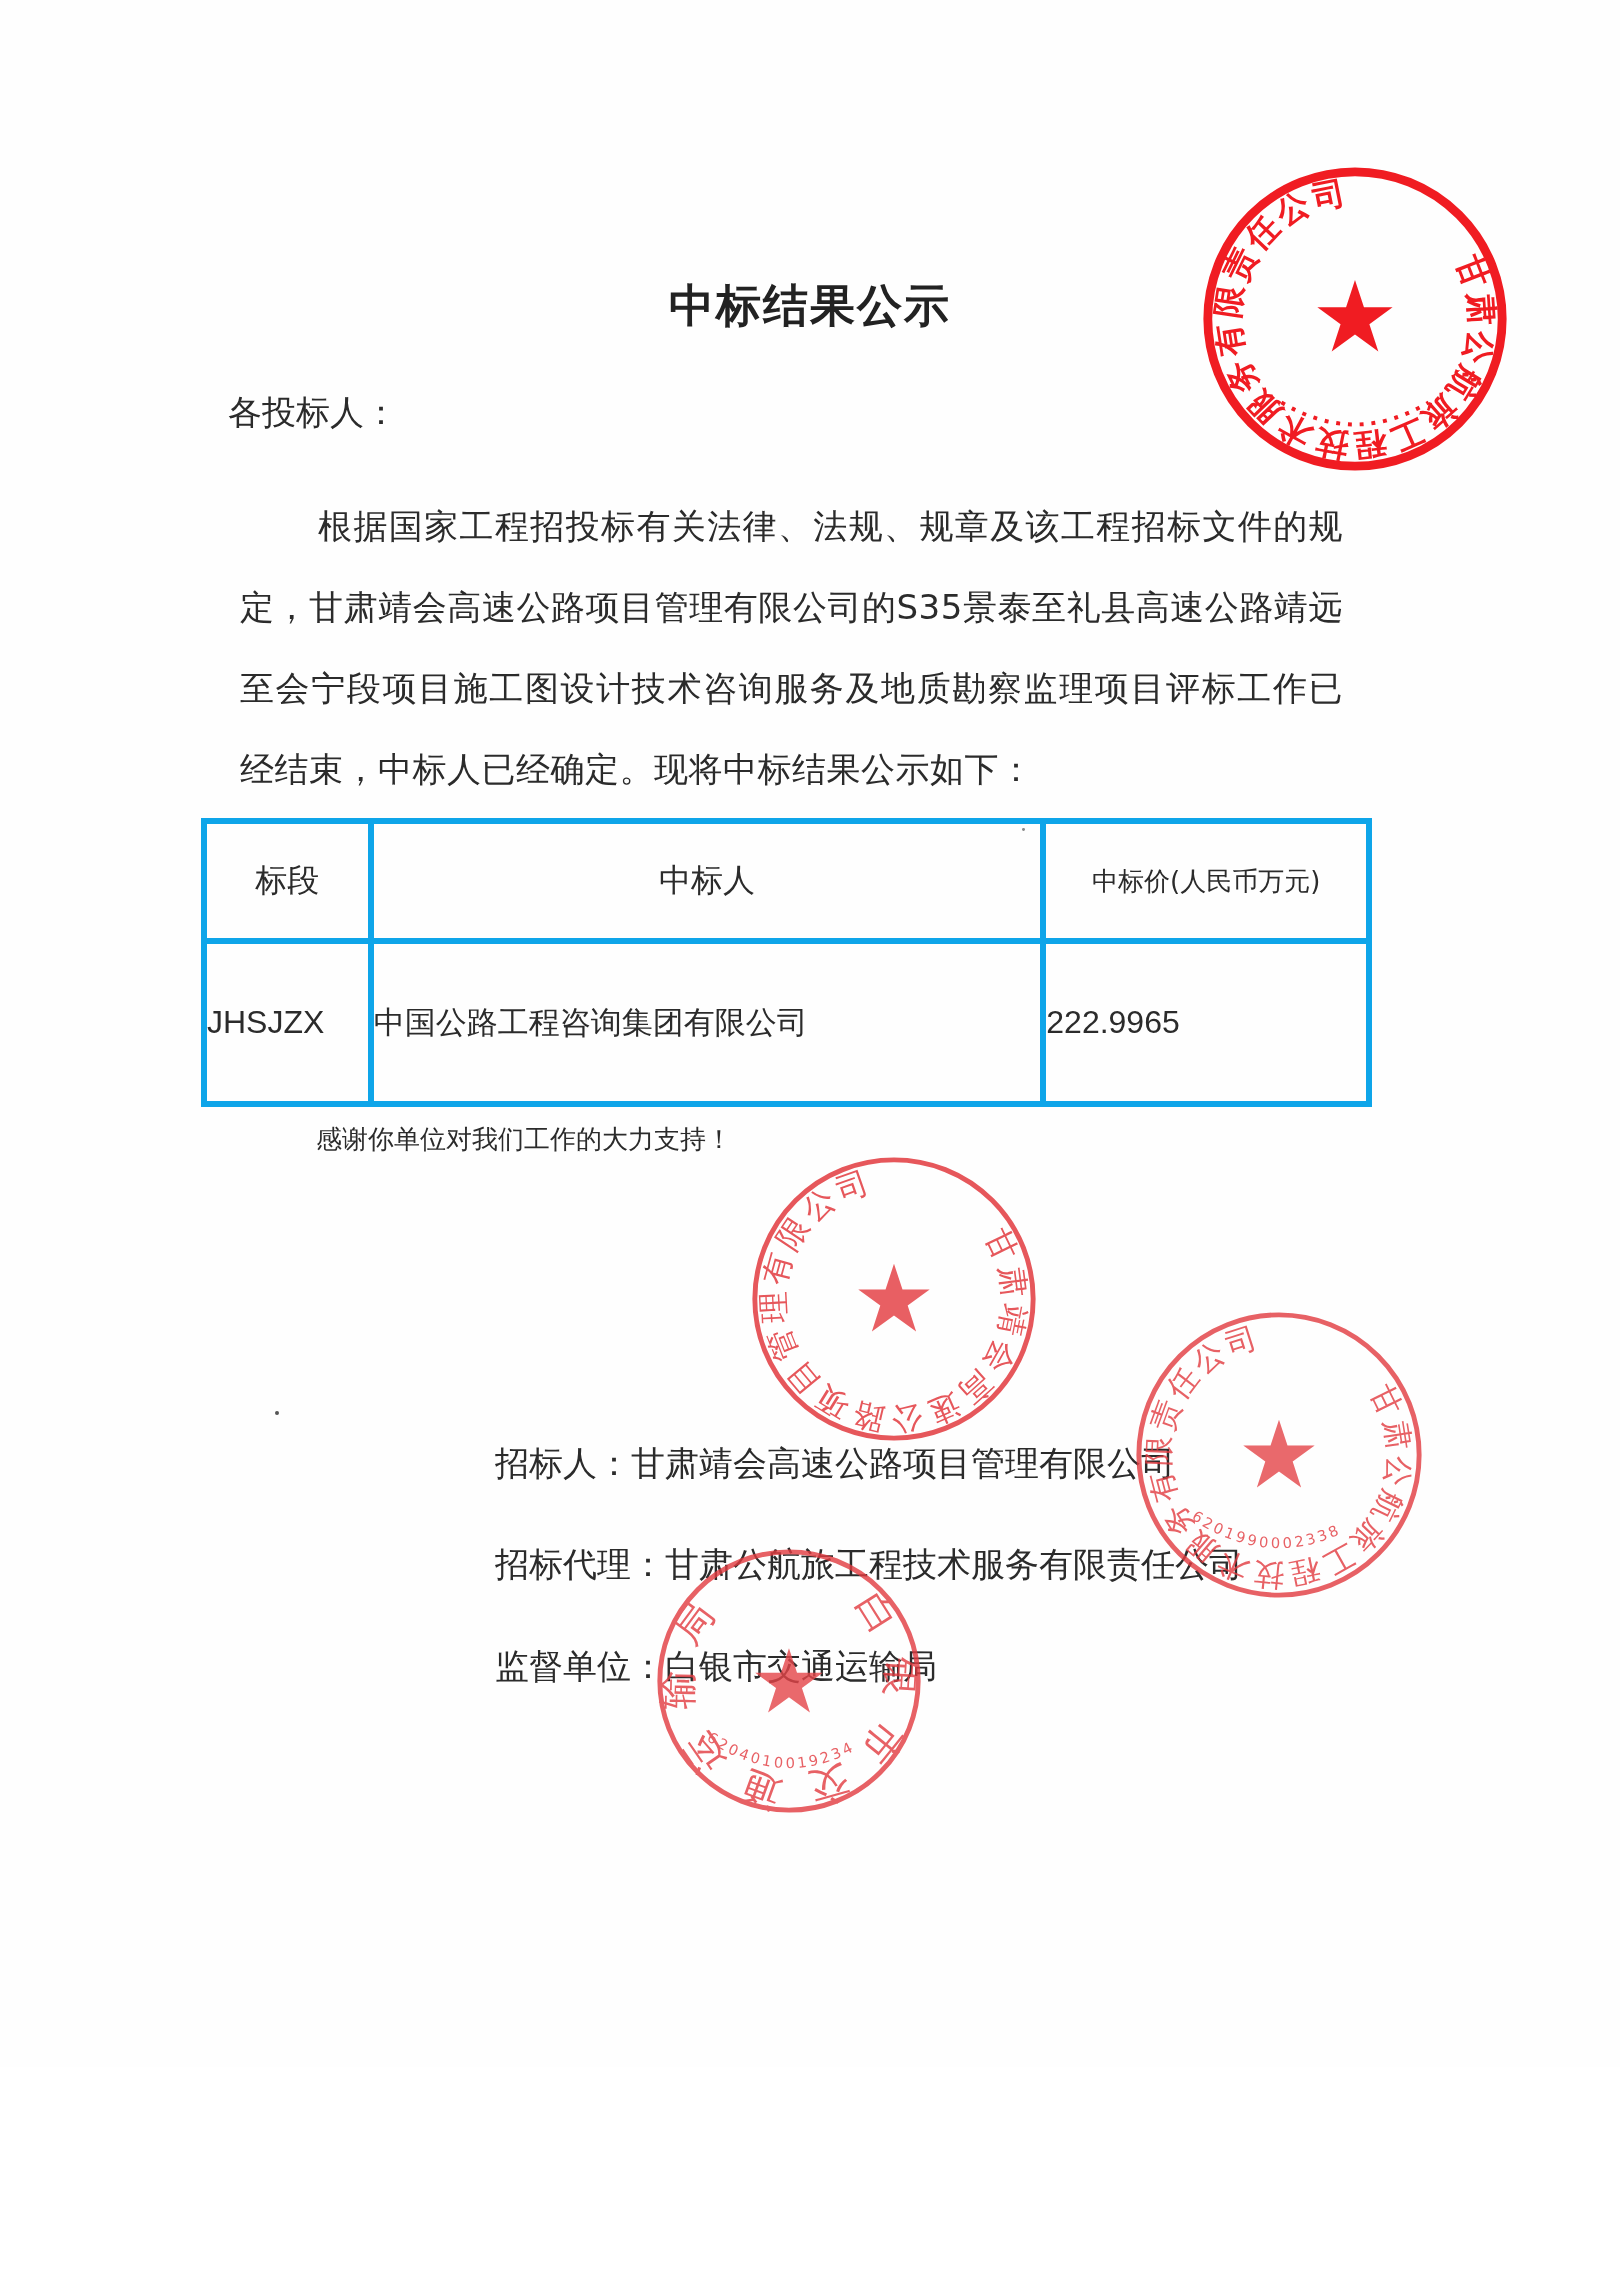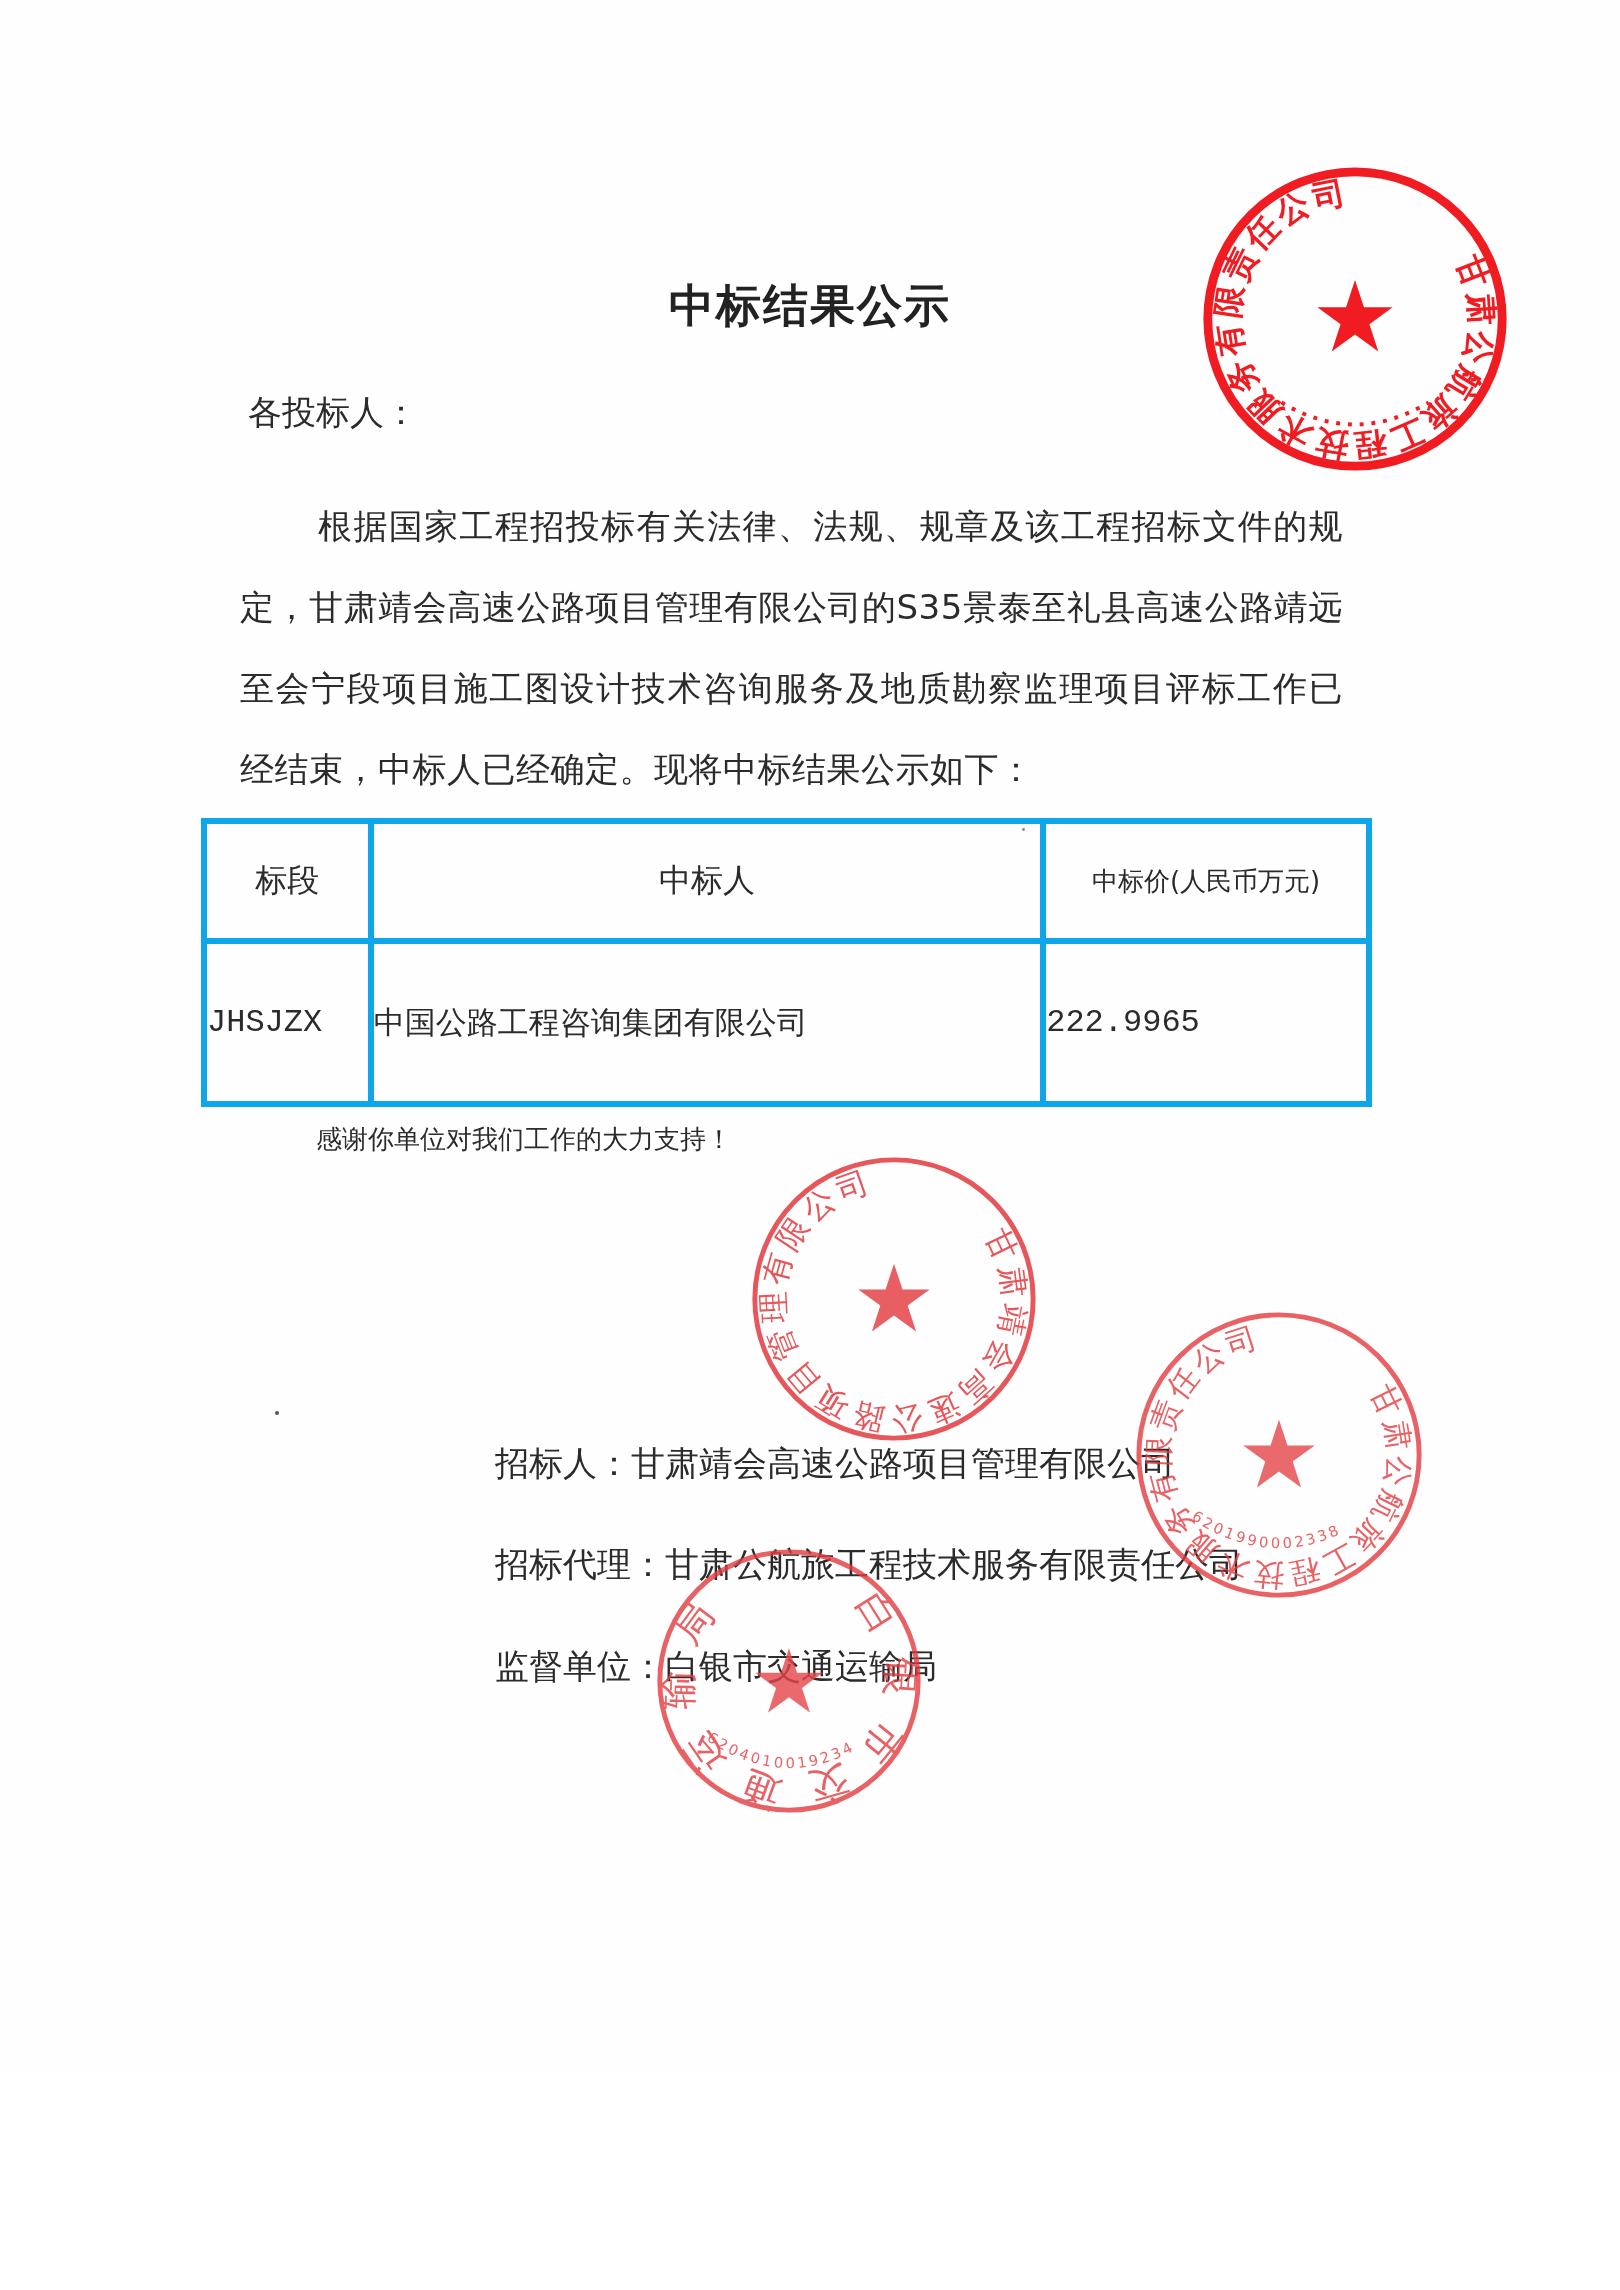--- a/index.html
+++ b/index.html
@@ -1,34 +1,34 @@
 <!DOCTYPE html>
 <html><head>
 <meta charset="utf-8">
 <style>
   html, body { margin: 0; padding: 0; background: #ffffff; }
   body { width: 1620px; height: 2291px; position: relative; overflow: hidden;
          font-family: "DejaVu Serif", "Liberation Serif", serif; color: #2a2a2a; }
   .page { position: absolute; left: 0; top: 0; width: 1620px; height: 2067px; background: #fefefe; }
   .title { position: absolute; left: 0; width: 1620px; top: 276px; text-align: center;
            font-size: 45px; font-weight: bold; letter-spacing: 2px; color: #222; }
-  .salutation { position: absolute; left: 248px; top: 390px; font-size: 34px; color: #2b2b2b;
+  .salutation { position: absolute; left: 228px; top: 390px; font-size: 34px; color: #2b2b2b;
                 font-family: "DejaVu Sans", sans-serif; }
   .para { position: absolute; left: 240px; top: 486px; width: 1103px; font-size: 34px;
           line-height: 81px; color: #2b2b2b; text-align: justify; text-indent: 78px;
           font-family: "DejaVu Sans", sans-serif; letter-spacing: 0.5px; }
   .result-table { position: absolute; left: 201px; top: 818px; width: 1171px; height: 282px;
                   border-collapse: collapse; font-family: "DejaVu Sans", sans-serif; color: #2b2b2b; }
   .result-table td, .result-table th { border: 6px solid #0ea5e9; font-weight: normal; padding: 0; }
   .result-table tr.head { height: 120px; }
   .result-table tr.row { height: 163px; }
   .result-table th { font-size: 32px; }
   .result-table th.price-head { font-size: 26px; margin-left: 17px; }
   .result-table td { font-size: 31px; }
-  .result-table td.code, .result-table td.price { font-family: Liberation Mono, monospace; font-size: 32px; }
+  .result-table td.code, .result-table td.price { font-family: Liberation Sans, sans-serif; font-size: 32px; }
   .thanks { position: absolute; left: 316px; top: 1122px; font-size: 26px; color: #2b2b2b;
             font-family: "DejaVu Sans", sans-serif; }
   .sig { position: absolute; left: 495px; font-size: 34px; color: #2b2b2b; white-space: nowrap;
          font-family: Liberation Sans, sans-serif; z-index: 1; }
   .sig.s1 { top: 1441px; } .sig.s2 { top: 1542px; } .sig.s3 { top: 1644px; }
   .seal { position: absolute; z-index: 2; pointer-events: none; }
   .seal svg { display: block; }
   .dot { position: absolute; width: 3.9px; height: 3.9px; background: #555; border-radius: 50%; }
 </style>
 </head>

